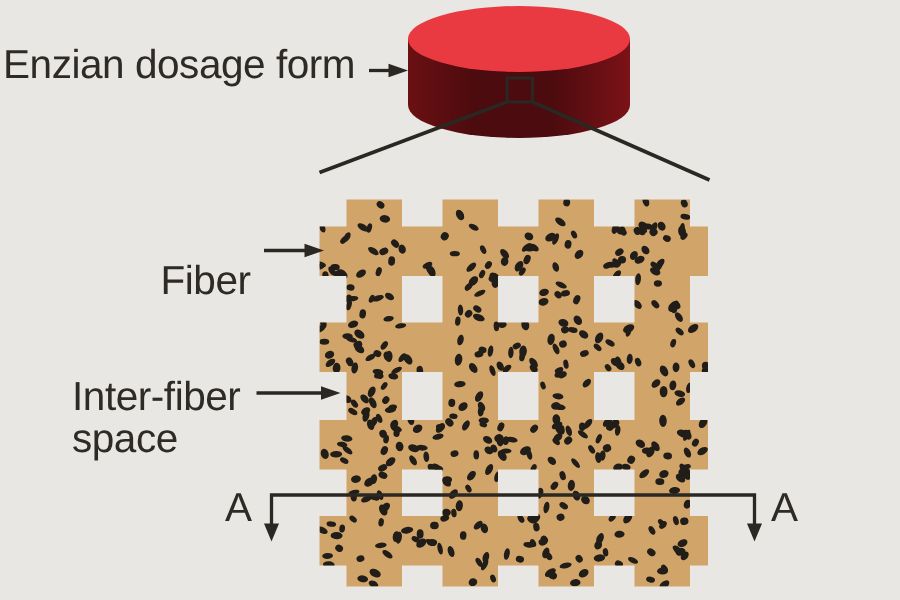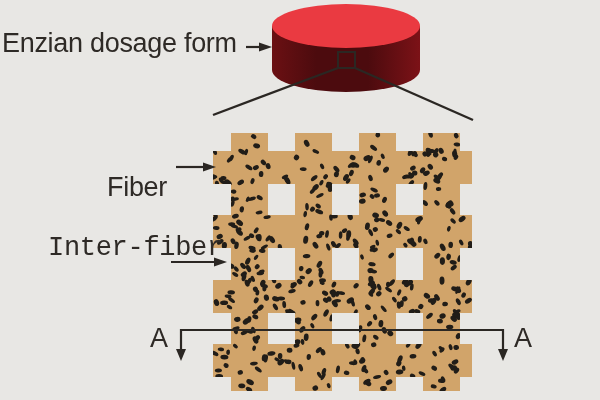--- a/index.html
+++ b/index.html
@@ -521,21 +521,22 @@
       <polyline points="181,350 181,330 503,330 503,350" stroke-width="2.2"></polyline>
       <polygon points="181,361 176,349 186,349" style="fill:var(--line)" stroke="none"></polygon>
       <polygon points="503,361 498,349 508,349" style="fill:var(--line)" stroke="none"></polygon>
     </g>
   </svg>
 
   <div class="lbl" style="left:2px; top:29px;">Enzian dosage form</div>
 
   <div class="lbl" style="left:107px; top:151px;margin-top:22px;">Fiber</div>
 
-  <div class="lbl" style="left:48px; top:234px;font-family:Liberation Mono, monospace;">
+  <div class="lbl" style="left:48px; top:250px;">
     <span>Inter-fiber</span>
+    <span>space</span>
   </div>
 
   <div class="lbl" style="left:150px; top:324px;">A</div>
 
   <div class="lbl" style="left:514px; top:324px;">A</div>
 
 </div>
 
 </body></html>

